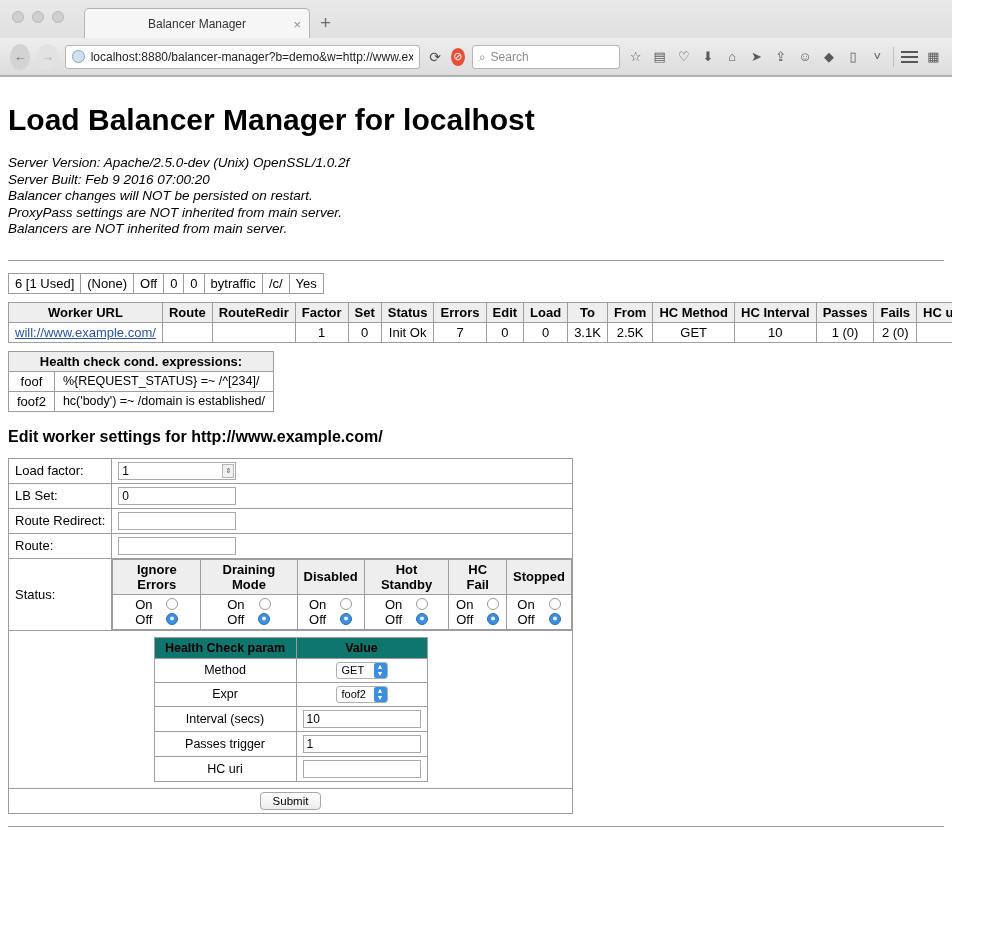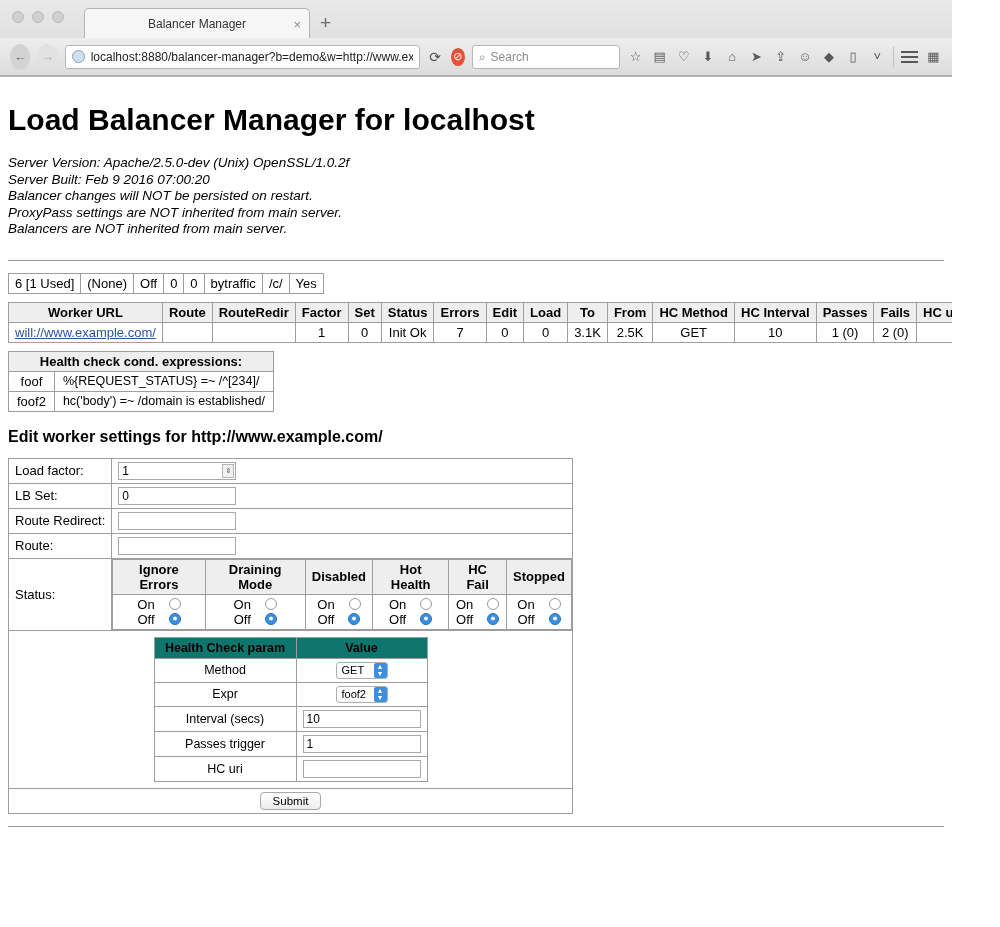--- a/index.html
+++ b/index.html
@@ -397,21 +397,21 @@
       </tr>
       <tr>
         <td class="label-cell">Status:</td>
         <td class="form-inner-cell">
           <table class="status">
             <tbody>
                   <tr>
               <th>Ignore Errors</th>
               <th>Draining Mode</th>
               <th>Disabled</th>
-              <th>Hot Health</th>
+              <th>Hot Standby</th>
               <th>HC Fail</th>
               <th>Stopped</th>
             </tr>
             <tr>
               <td>
                 <div class="radio-row">
                         <span>On</span>
                         <span class="radio"></span>
                       </div>
                 <div class="radio-row">

